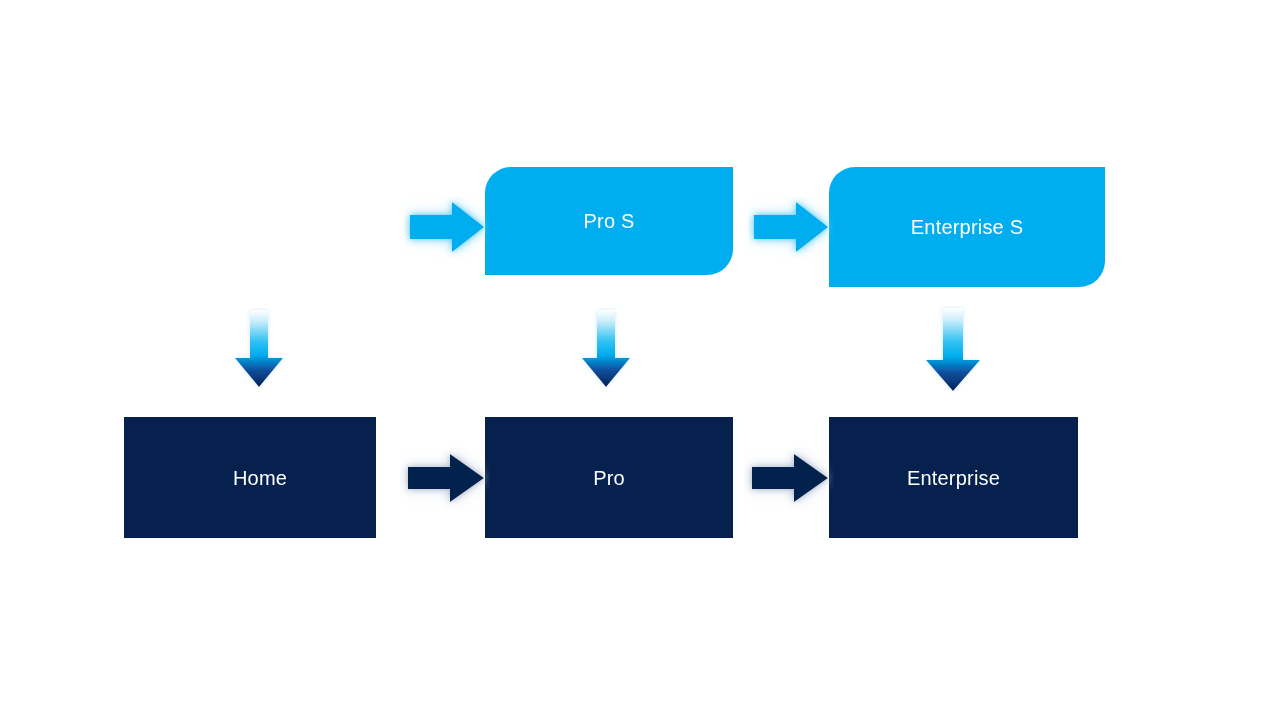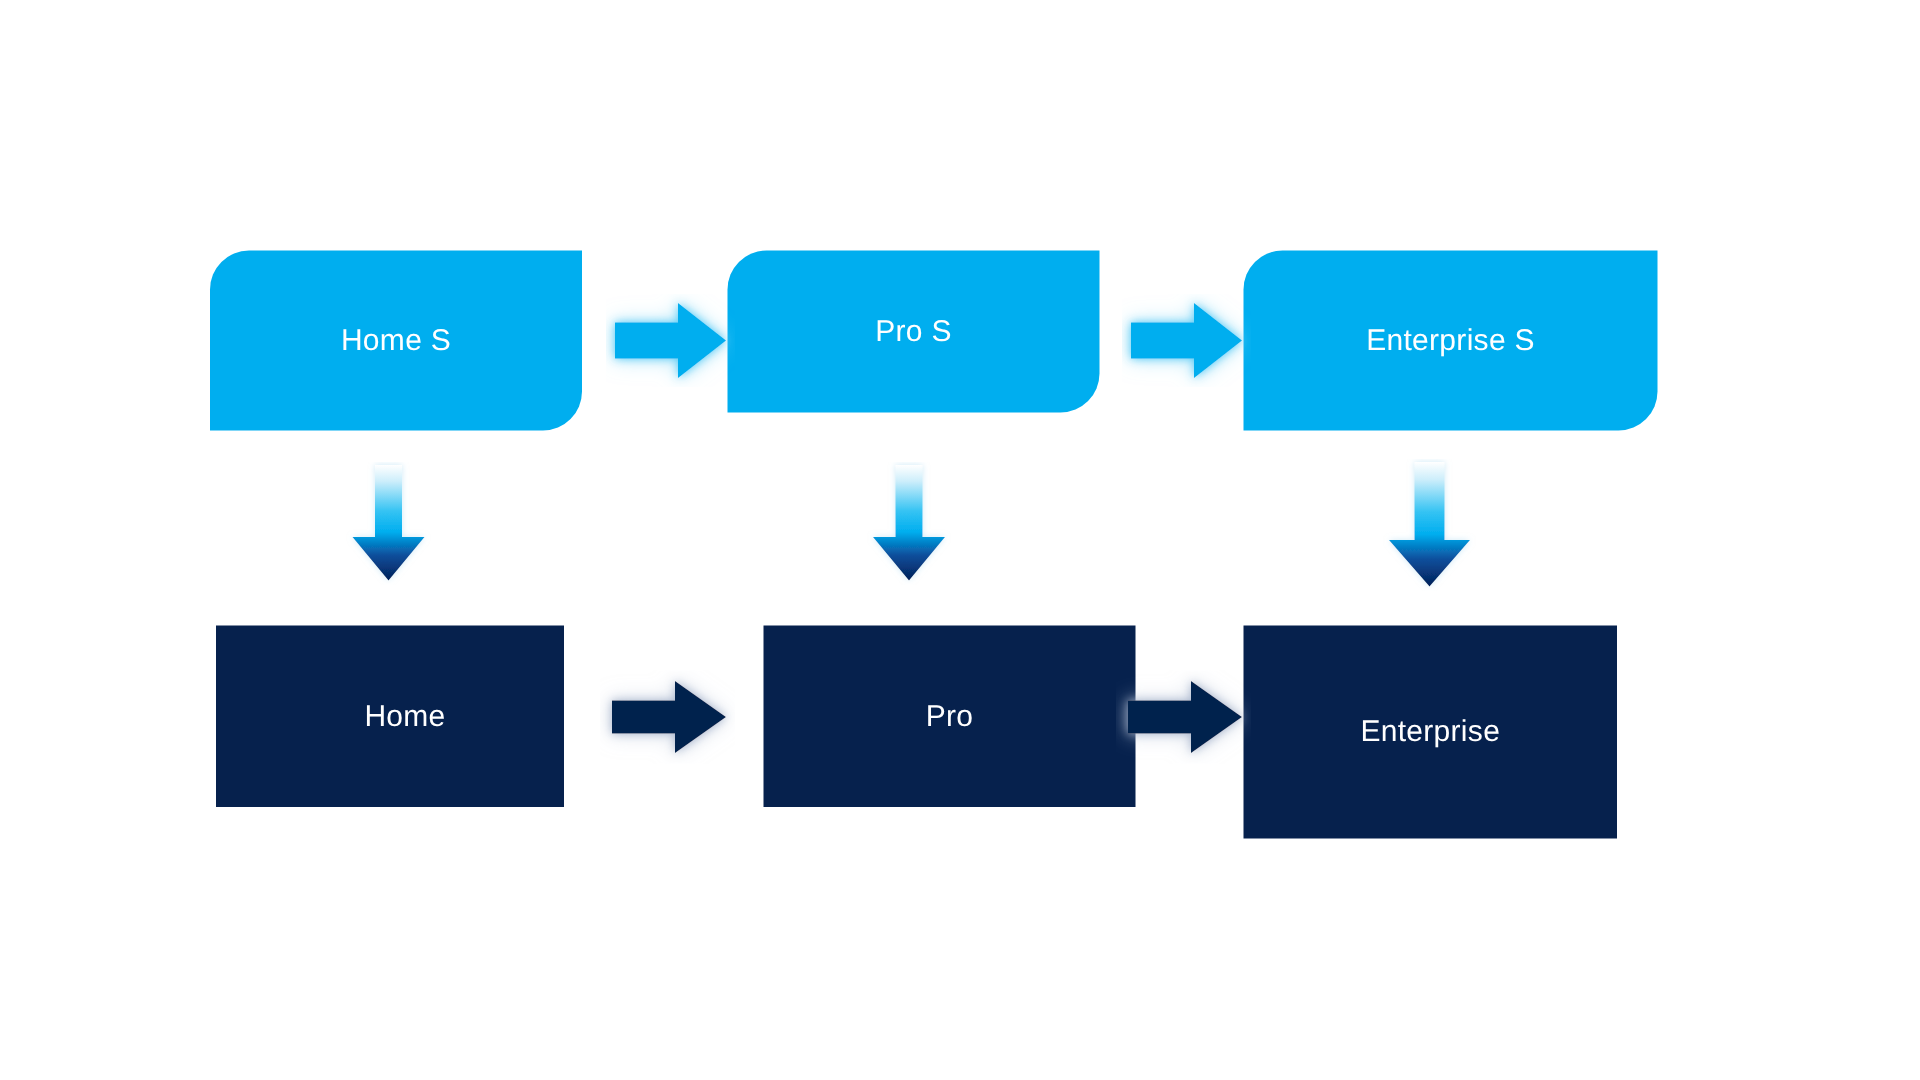--- a/index.html
+++ b/index.html
@@ -83,23 +83,20 @@
         <feDropShadow dx="0" dy="0" stdDeviation="3.2" flood-color="#9aa9c4" flood-opacity="0.85"></feDropShadow>
         <feDropShadow dx="0" dy="0" stdDeviation="6.5" flood-color="#c2cede" flood-opacity="0.6"></feDropShadow>
       </filter>
 
       <filter id="glowVert" x="-60%" y="-60%" width="220%" height="220%">
         <feDropShadow dx="0" dy="0" stdDeviation="2.0" flood-color="#a9d9f2" flood-opacity="0.55"></feDropShadow>
       </filter>
     </defs>
   </svg>
 
-  <div class="node node-top" style="left:140px; top:167px; width:248px; height:120px;">
-    <span class="node-label">Home S</span>
-  </div>
 
   <div class="node node-top" style="left:485px; top:167px; width:248px; height:108px;">
     <span class="node-label">Pro S</span>
   </div>
 
   <div class="node node-top" style="left:829px; top:167px; width:276px; height:120px;">
     <span class="node-label">Enterprise S</span>
   </div>
 
   <div class="h-arrow" style="left:404px; top:196px; width:86px; height:62px;">
@@ -125,29 +122,29 @@
       <polygon points="19,2 37,2 37,50 52,50 28,79 4,50 19,50" fill="url(#vgrad)" filter="url(#glowVert)"></polygon>
     </svg>
   </div>
 
   <div class="v-arrow" style="left:921px; top:306px; width:64px; height:88px;">
     <svg width="64" height="88" viewBox="0 0 64 88">
       <polygon points="22,2 42,2 42,54 59,54 32,85 5,54 22,54" fill="url(#vgrad)" filter="url(#glowVert)"></polygon>
     </svg>
   </div>
 
-  <div class="node node-bottom" style="left:144px; top:417px; width:232px; height:121px;padding-left:20px;">
+  <div class="node node-bottom" style="left:124px; top:417px; width:252px; height:121px;padding-left:20px;">
     <span class="node-label">Home</span>
   </div>
 
-  <div class="node node-bottom" style="left:485px; top:417px; width:248px; height:121px;margin-left:24px;">
+  <div class="node node-bottom" style="left:485px; top:417px; width:248px; height:121px;">
     <span class="node-label">Pro</span>
   </div>
 
-  <div class="node node-bottom" style="left:829px; top:417px; width:249px; height:142px;">
+  <div class="node node-bottom" style="left:829px; top:417px; width:249px; height:121px;">
     <span class="node-label">Enterprise</span>
   </div>
 
   <div class="h-arrow" style="left:400px; top:447px; width:90px; height:62px;">
     <svg width="90" height="62" viewBox="0 0 90 62">
       <polygon points="8,20 50,20 50,7 84,31 50,55 50,42 8,42" fill="#06214D" filter="url(#glowNavy)"></polygon>
     </svg>
   </div>
 
   <div class="h-arrow" style="left:744px; top:447px; width:90px; height:62px;">

